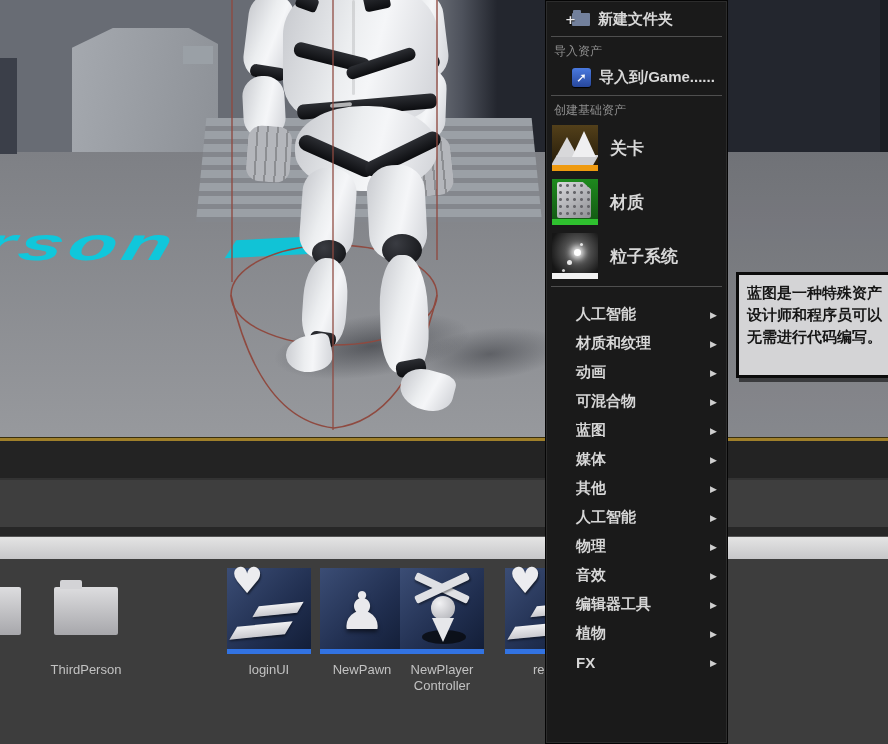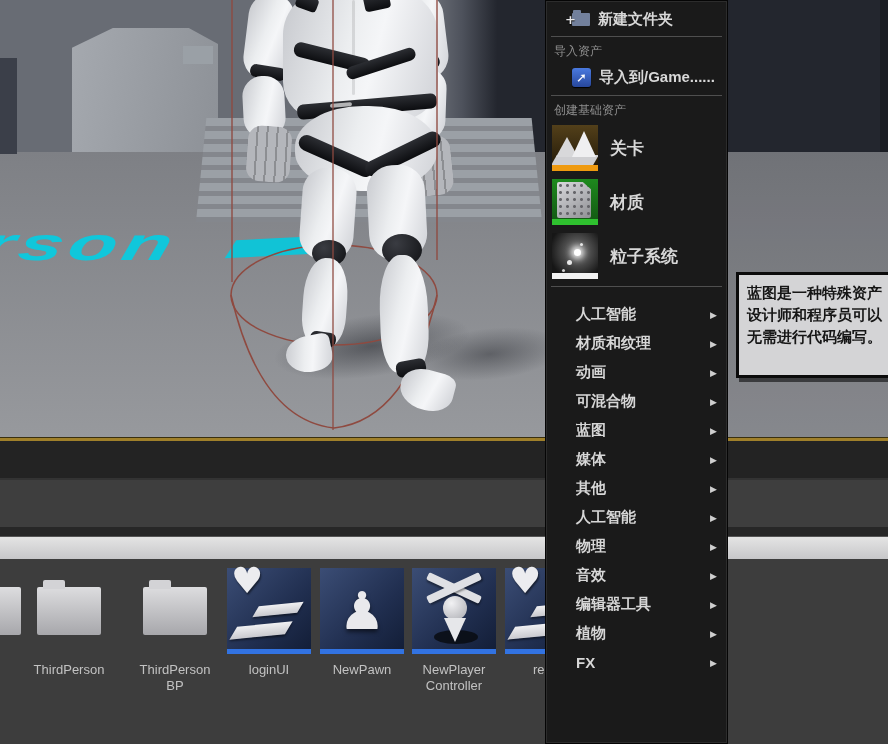--- a/index.html
+++ b/index.html
@@ -199,52 +199,46 @@
   <div class="abs bar-div"></div>
   <div class="abs bar-light"></div>
   <div class="abs content-bg"></div>
 
   <div class="abs tilebox" style="left:-54px">
     <div class="thumb">
         <div class="folder-ic"></div>
       </div>
     <div class="tile-label">UI</div>
   </div>
-  <div class="abs tilebox" style="left:26px">
+  <div class="abs tilebox" style="left:43px">
     <div class="thumb">
         <div class="folder-ic"></div>
       </div>
     <div class="tile-label">ThirdPerson</div>
-  </div>
-  <div class="abs tilebox" style="left:132px">
-    <div class="thumb">
-        <div class="folder-ic"></div>
-      </div>
-    <div class="tile-label">ThirdPerson BP</div>
   </div>
 
   <div class="abs tilebox" style="left:226px">
     <div class="thumb asset-thumb">
       <span class="heart">♥</span>
       <span class="panel" style="left:30px;top:36px;width:42px;height:11px"></span>
       <span class="panel" style="left:8px;top:56px;width:52px;height:13px"></span>
       <span class="asset-bar"></span>
     </div>
     <div class="tile-label">loginUI</div>
   </div>
 
   <div class="abs tilebox" style="left:319px">
     <div class="thumb asset-thumb">
       <span class="pawn">♟</span>
       <span class="asset-bar"></span>
     </div>
     <div class="tile-label">NewPawn</div>
   </div>
 
-  <div class="abs tilebox" style="left:411px">
+  <div class="abs tilebox" style="left:399px">
     <div class="thumb asset-thumb">
       <span class="cone-shadow"></span>
       <span class="xbar" style="top:16px;transform:rotate(25deg)"></span>
       <span class="xbar" style="top:16px;transform:rotate(-25deg)"></span>
       <span class="sphere"></span>
       <span class="cone"></span>
       <span class="asset-bar"></span>
     </div>
     <div class="tile-label">NewPlayer Controller</div>
   </div>

